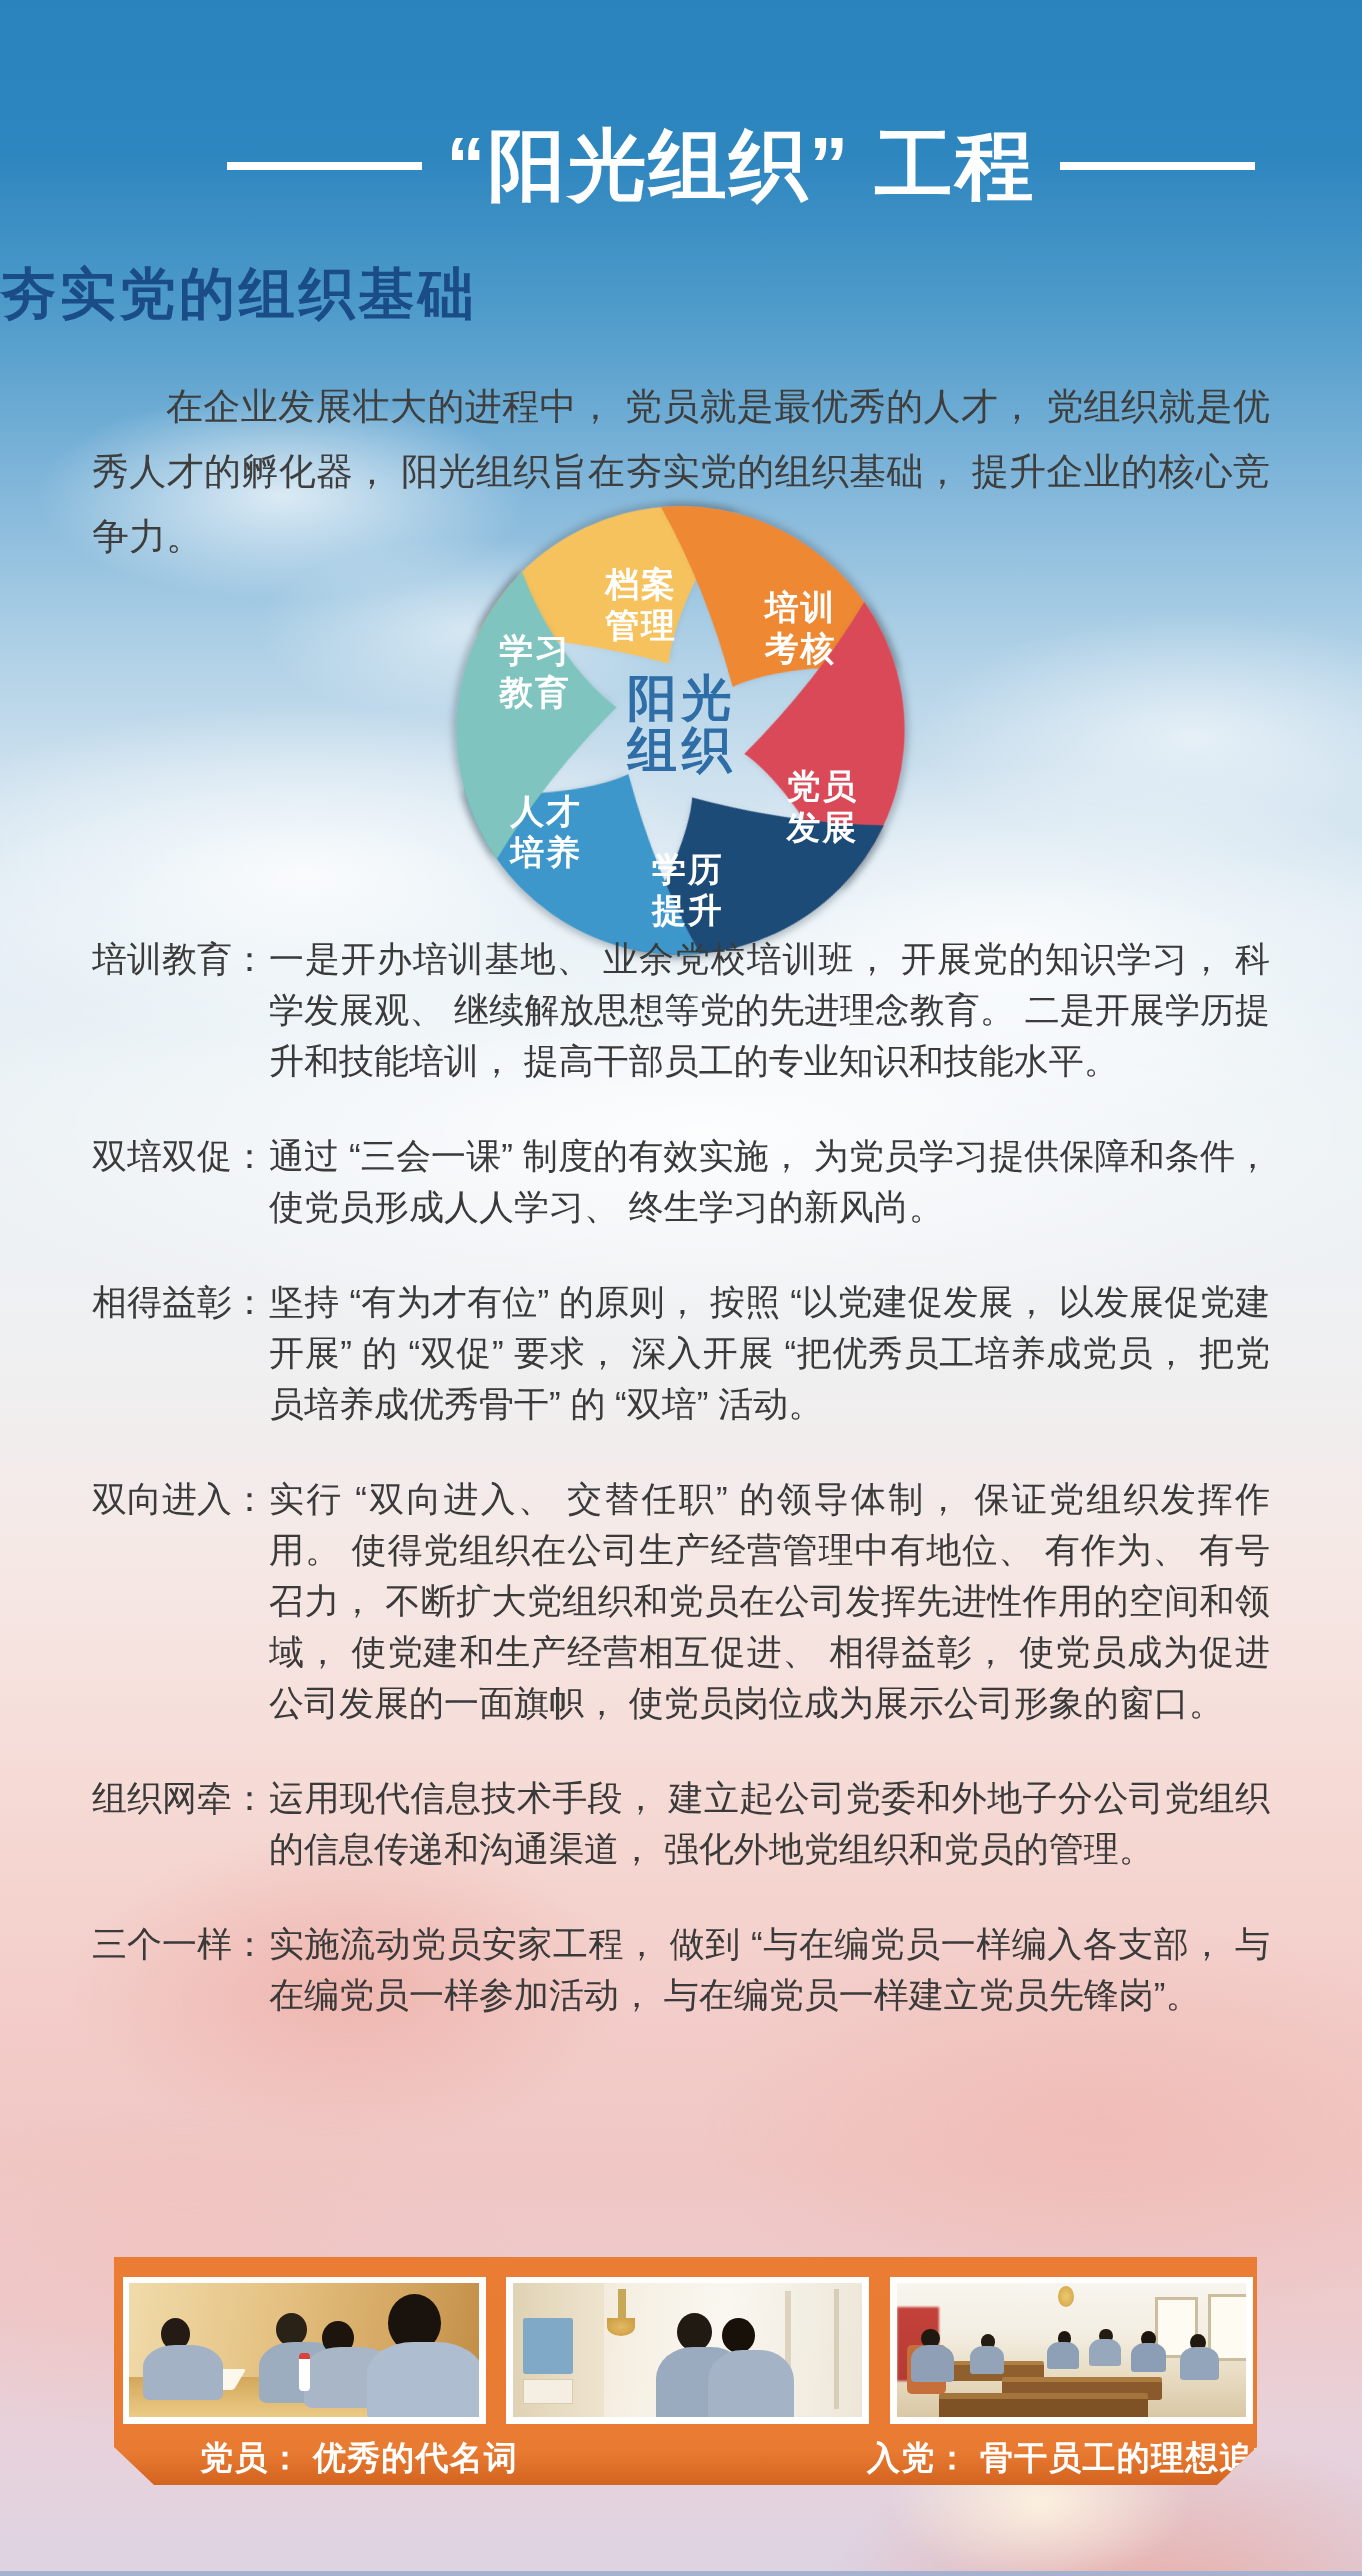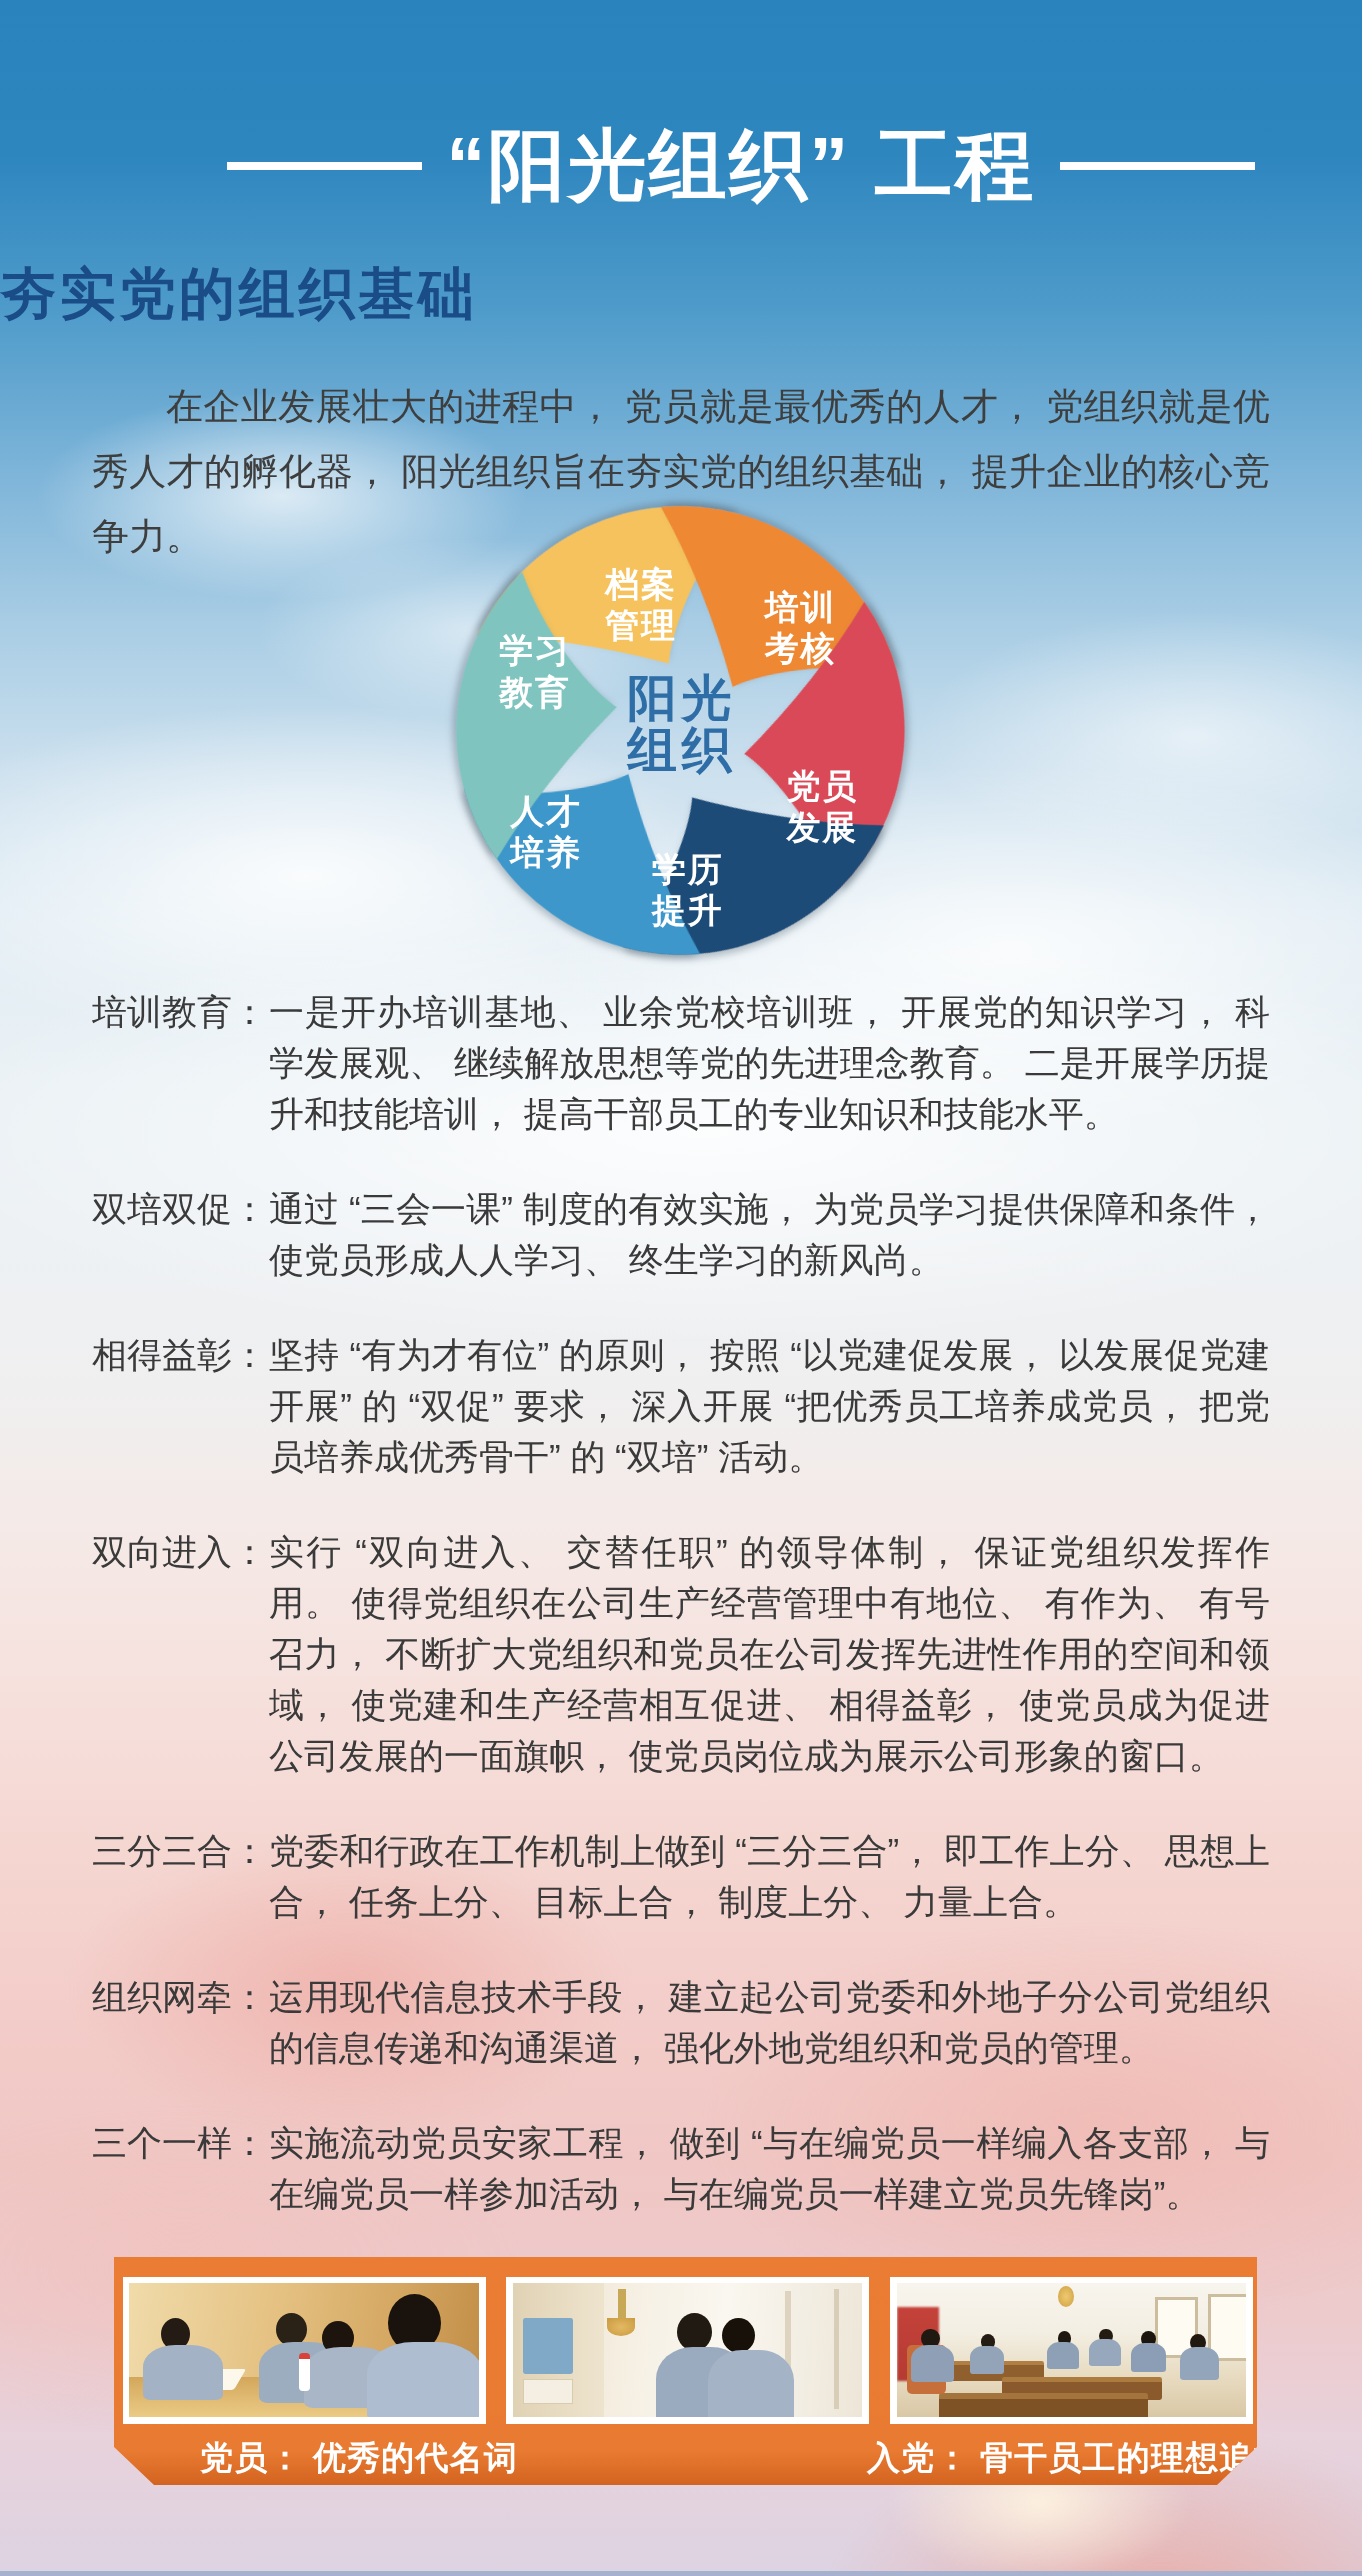--- a/index.html
+++ b/index.html
@@ -28,21 +28,21 @@
     font-size:56px;font-weight:900;color:#1A4C87;letter-spacing:3.7px;}
   
   .intro{position:absolute;left:92px;top:374px;width:1178px;
     font-size:37px;line-height:65px;color:#3E3E3E;text-indent:2em;text-align:justify;}
   
   .pinwheel{position:absolute;left:438px;top:488px;width:485px;height:485px;}
   .pinwheel svg{width:100%;height:100%;display:block;}
   .seg-label{font-size:56px;font-weight:700;fill:#FFFFFF;letter-spacing:3px;}
   .center-label{font-size:82px;font-weight:900;letter-spacing:8px;}
   
-  .defs{position:absolute;left:92px;top:986px;width:1178px;}
+  .defs{position:absolute;left:92px;top:933px;width:1178px;}
   .def-block{display:flex;margin-bottom:44px;}
   .def-term{flex:0 0 177px;font-size:35px;line-height:51px;color:#3A3A3A;white-space:nowrap;}
   .def-desc{flex:1;font-size:35px;line-height:51px;color:#3A3A3A;text-align:justify;}
   
   .panel{position:absolute;left:114px;top:2257px;width:1143px;height:228px;
     background:linear-gradient(180deg,#EA7D33 0%,#E97A31 85%,#D26420 100%);
     clip-path:polygon(0 0,100% 0,100% calc(100% - 38px),calc(100% - 40px) 100%,40px 100%,0 calc(100% - 38px));}
   .photo{position:absolute;top:19.6px;width:363px;height:147px;background:#FFFFFF;padding:6.7px;box-sizing:border-box;}
   .scene{position:relative;width:100%;height:100%;overflow:hidden;}
   .caption{position:absolute;top:179px;width:306px;text-align:center;
@@ -131,24 +131,20 @@
     <div class="def-term">双培双促：</div>
     <div class="def-desc">通过 “三会一课” 制度的有效实施， 为党员学习提供保障和条件， 使党员形成人人学习、 终生学习的新风尚。</div>
   </div>
   <div class="def-block">
     <div class="def-term">相得益彰：</div>
     <div class="def-desc">坚持 “有为才有位” 的原则， 按照 “以党建促发展， 以发展促党建开展” 的 “双促” 要求， 深入开展 “把优秀员工培养成党员， 把党员培养成优秀骨干” 的 “双培” 活动。</div>
   </div>
   <div class="def-block">
     <div class="def-term">双向进入：</div>
     <div class="def-desc">实行 “双向进入、 交替任职” 的领导体制， 保证党组织发挥作用。 使得党组织在公司生产经营管理中有地位、 有作为、 有号召力， 不断扩大党组织和党员在公司发挥先进性作用的空间和领域， 使党建和生产经营相互促进、 相得益彰， 使党员成为促进公司发展的一面旗帜， 使党员岗位成为展示公司形象的窗口。</div>
-  </div>
-  <div class="def-block">
-    <div class="def-term">三分三合：</div>
-    <div class="def-desc">党委和行政在工作机制上做到 “三分三合”， 即工作上分、 思想上合， 任务上分、 目标上合， 制度上分、 力量上合。</div>
   </div>
   <div class="def-block">
     <div class="def-term">组织网牵：</div>
     <div class="def-desc">运用现代信息技术手段， 建立起公司党委和外地子分公司党组织的信息传递和沟通渠道， 强化外地党组织和党员的管理。</div>
   </div>
   <div class="def-block">
     <div class="def-term">三个一样：</div>
     <div class="def-desc">实施流动党员安家工程， 做到 “与在编党员一样编入各支部， 与在编党员一样参加活动， 与在编党员一样建立党员先锋岗”。</div>
   </div>
 </div>

